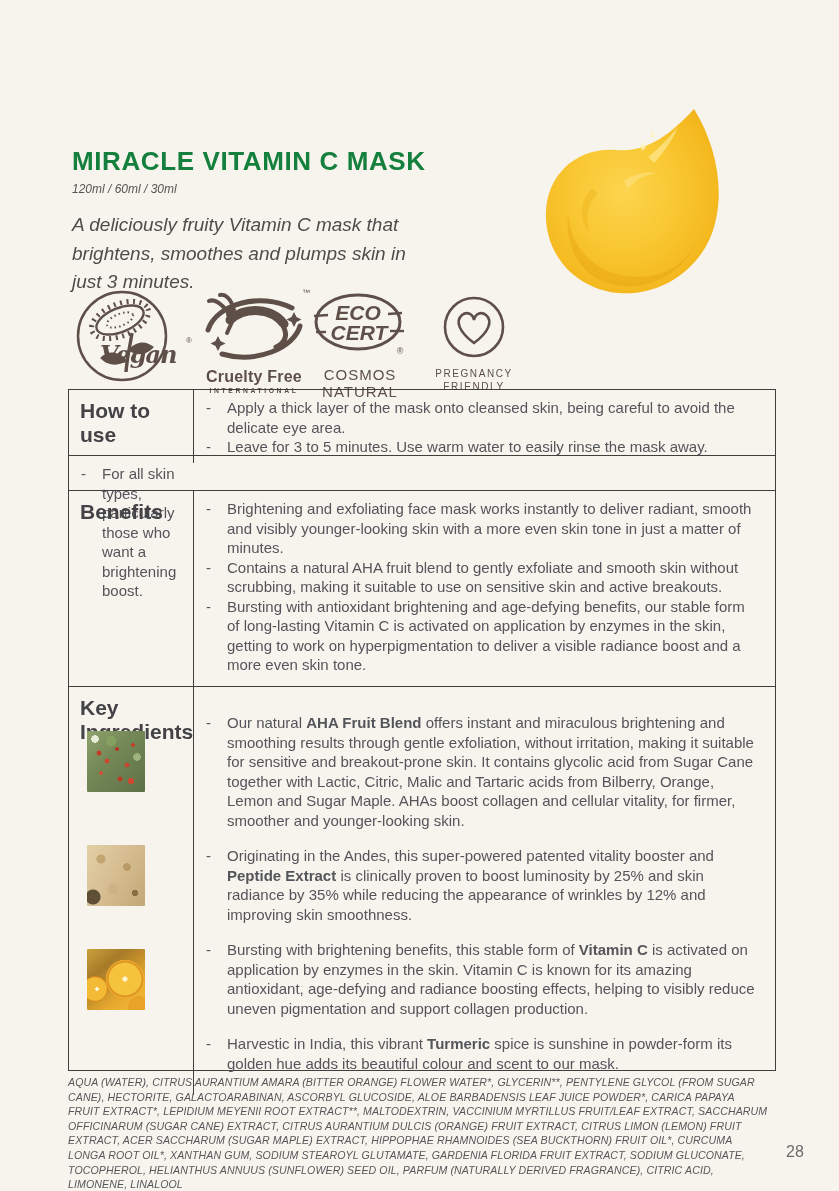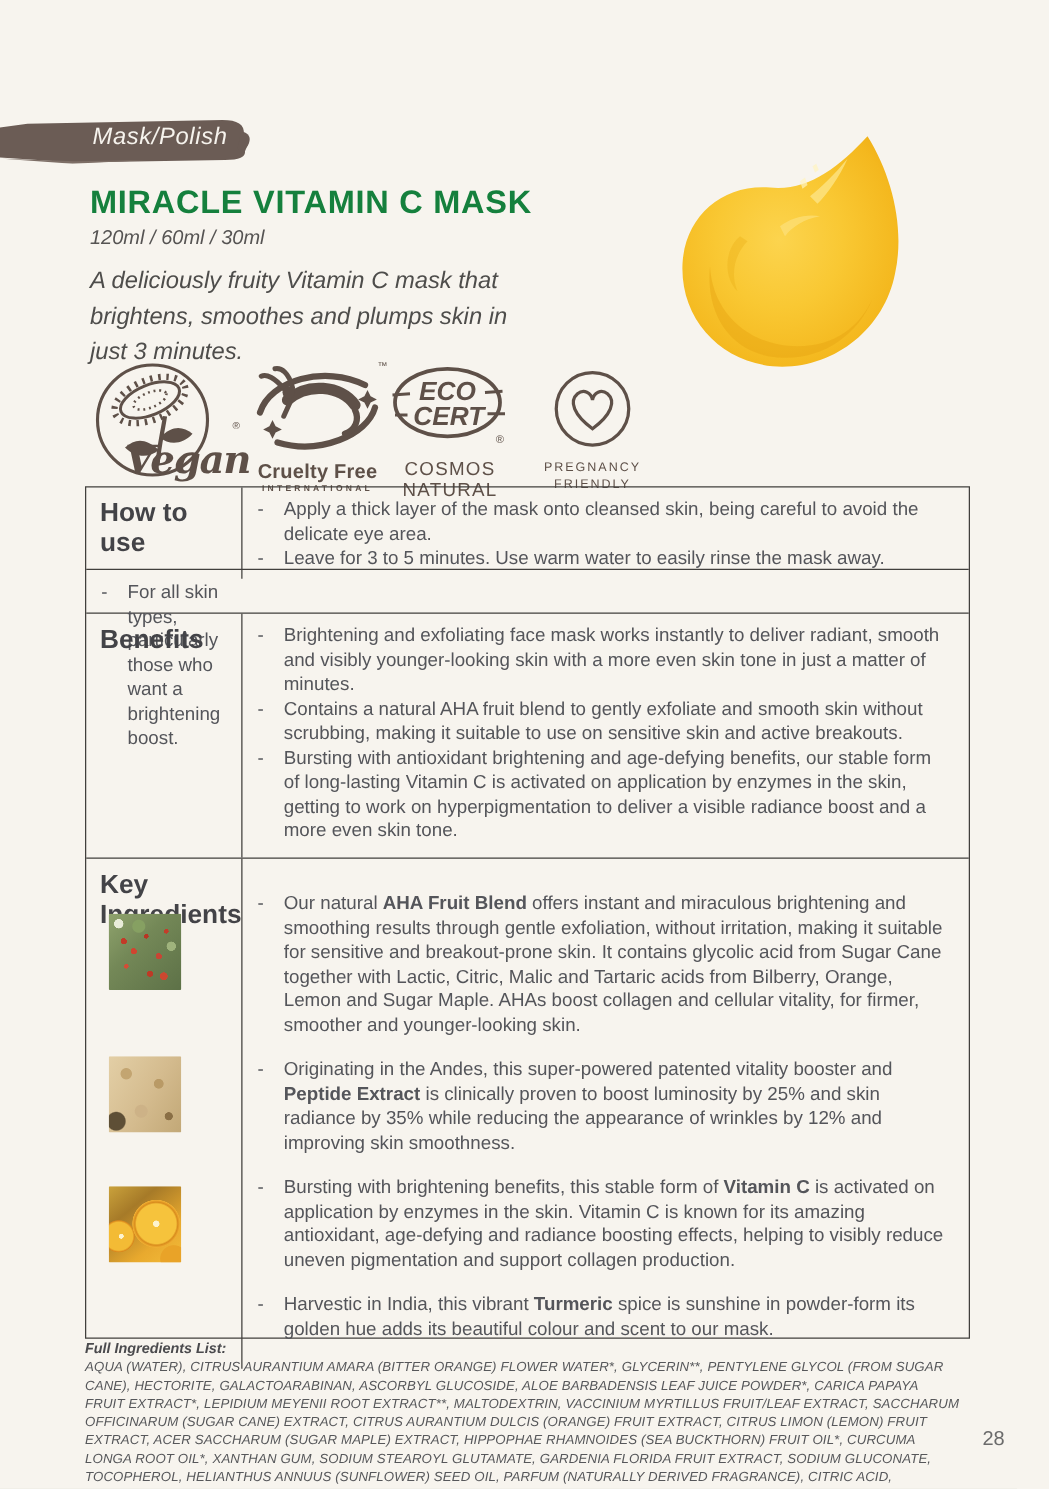--- a/index.html
+++ b/index.html
@@ -20,41 +20,41 @@
     color:#f6f3ed;
   }
 
   
   .title {
     position:absolute; top:146px; left:72px;
     font-size:26px; font-weight:700; letter-spacing:.6px; color:#15803d;
   }
   .sizes {
     position:absolute; top:182px; left:72px;
-    font-style:italic; font-size:16px; color:#565453;
+    font-style:italic; font-size:12px; color:#565453;
   }
   .tagline {
     position:absolute; top:211px; left:72px; width:360px;
     font-style:italic; font-size:19px; line-height:1.5; color:#4e4d4b;
   }
 
   
   .blob { position:absolute; top:93px; left:528px; width:235px; height:220px; }
 
   
   .certs { position:absolute; top:288px; left:0; width:839px; height:100px; }
   .cert { position:absolute; text-align:center; color:#5e5048; }
   .cert-vegan   { left:68px;  top:0;   width:126px; height:100px; }
   .cert-bunny   { left:198px; top:2px; width:112px; }
   .cert-eco     { left:312px; top:4px; width:96px; }
   .cert-preg    { left:420px; top:8px; width:108px; }
   .vegan-word {
     position:absolute; left:32px; top:52px;
     font-family:"DejaVu Serif", serif; font-style:italic; font-weight:700;
-    font-size:31px; color:#5e5048; letter-spacing:-1px; white-space:nowrap;margin-top:10px;
+    font-size:24px; color:#5e5048; letter-spacing:-1px; white-space:nowrap;
   }
   .vegan-reg { position:absolute; left:118px; top:48px; font-size:8px; font-style:normal; }
   .bunny-tm { position:absolute; right:0; top:-2px; font-size:8px; }
   .cf-label { font-weight:700; font-size:16px; letter-spacing:.2px; margin-top:2px; }
   .cf-sub { font-size:6.8px; font-weight:700; letter-spacing:2.6px; margin-top:1px; }
   .eco-lines { font-size:15px; letter-spacing:1px; line-height:1.15; margin-top:4px; color:#5e5048; }
   .preg-lines { font-size:10px; letter-spacing:1.6px; line-height:1.25; margin-top:6px; color:#5e5048; }
 
   
   .info-table {
@@ -124,28 +124,20 @@
   .page-num { position:absolute; left:786px; top:1143px; font-size:16px; color:#6b6b6b; }
 
   svg .ink { stroke:#5e5048; fill:none; }
   svg .inkfill { fill:#5e5048; stroke:none; }
 </style>
 </head>
 <body>
 
 <div class="page">
 
-  <div class="badge">
-    <svg width="202" height="36" viewBox="0 0 202 36">
-      <path d="M0,7 L22,4 L178,1 Q196,1 195,12 Q201,18 196,26 Q197,33 180,33 L60,35 L0,31 Z" fill="#6b5c55"></path>
-      <path d="M193,10 Q202,12 199,20 Q196,27 190,24 Z" fill="#6b5c55"></path>
-      <path d="M2,32 L60,34 L120,33 L58,36 Z" fill="#7d6e66"></path>
-    </svg>
-    <span class="badge-label">Mask/Polish</span>
-  </div>
 
   <h1 class="title">MIRACLE VITAMIN C MASK</h1>
   <div class="sizes">120ml / 60ml / 30ml</div>
   <p class="tagline">A deliciously fruity Vitamin C mask that brightens, smoothes and plumps skin in just 3 minutes.</p>
 
   <div class="blob">
     <svg width="235" height="220" viewBox="0 0 235 220">
       <defs>
         <radialGradient id="blobG" cx="45%" cy="45%" r="65%">
           <stop offset="0%" stop-color="#fcd44e"></stop>
@@ -293,20 +285,19 @@
         </div>
         <div class="bullet">
           <span class="dash">-</span>
           <span class="txt"><span>Harvestic in India, this vibrant </span><b>Turmeric</b><span> spice is sunshine in powder-form its golden hue adds its beautiful colour and scent to our mask.</span></span>
         </div>
       </div>
     </div>
   </div>
 
   <div class="full-ing">
-    <div class="full-ing-head">Full Ingredients List:</div>
     <div class="full-ing-list">AQUA (WATER), CITRUS AURANTIUM AMARA (BITTER ORANGE) FLOWER WATER*, GLYCERIN**, PENTYLENE GLYCOL (FROM SUGAR CANE), HECTORITE, GALACTOARABINAN, ASCORBYL GLUCOSIDE, ALOE BARBADENSIS LEAF JUICE POWDER*, CARICA PAPAYA FRUIT EXTRACT*, LEPIDIUM MEYENII ROOT EXTRACT**, MALTODEXTRIN, VACCINIUM MYRTILLUS FRUIT/LEAF EXTRACT, SACCHARUM OFFICINARUM (SUGAR CANE) EXTRACT, CITRUS AURANTIUM DULCIS (ORANGE) FRUIT EXTRACT, CITRUS LIMON (LEMON) FRUIT EXTRACT, ACER SACCHARUM (SUGAR MAPLE) EXTRACT, HIPPOPHAE RHAMNOIDES (SEA BUCKTHORN) FRUIT OIL*, CURCUMA LONGA ROOT OIL*, XANTHAN GUM, SODIUM STEAROYL GLUTAMATE, GARDENIA FLORIDA FRUIT EXTRACT, SODIUM GLUCONATE, TOCOPHEROL, HELIANTHUS ANNUUS (SUNFLOWER) SEED OIL, PARFUM (NATURALLY DERIVED FRAGRANCE), CITRIC ACID, LIMONENE, LINALOOL</div>
 
   </div>
 
   <div class="page-num">28</div>
 
 </div>
 
 </body></html>

